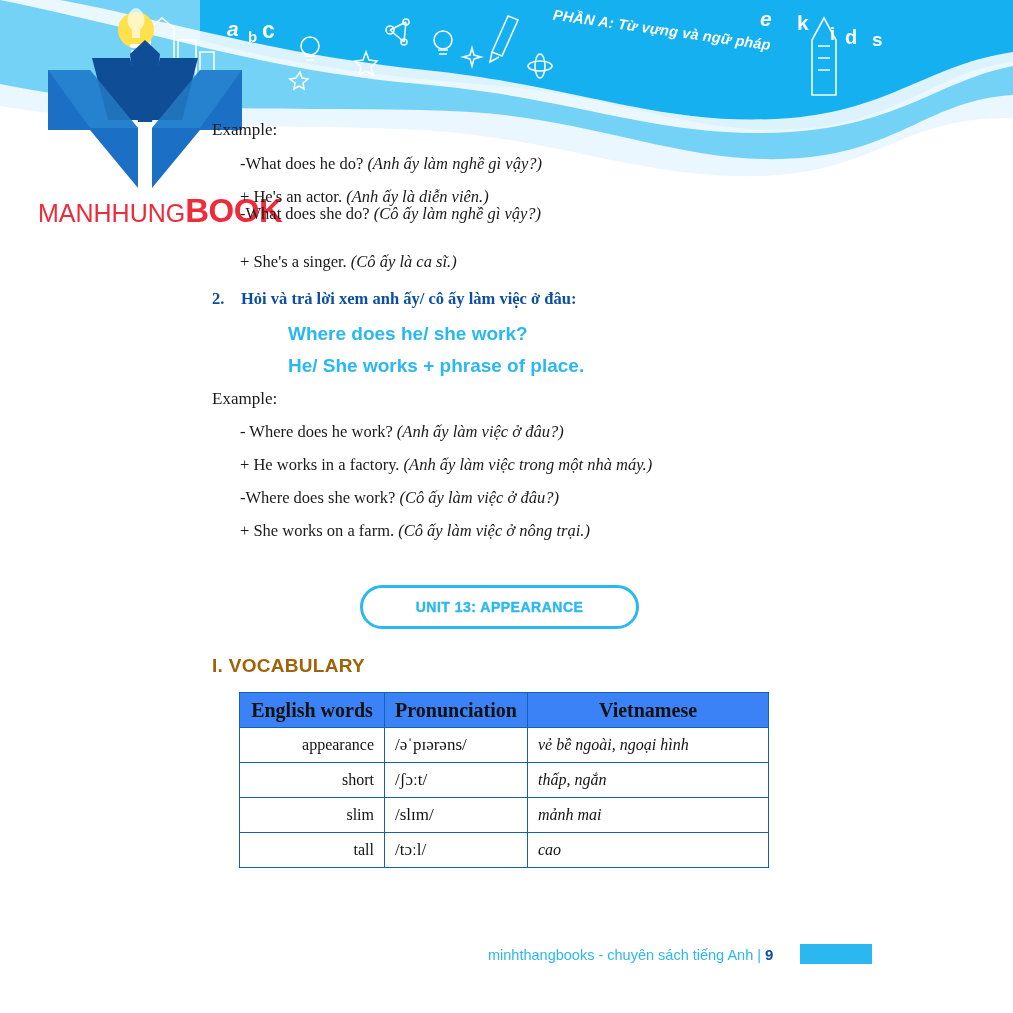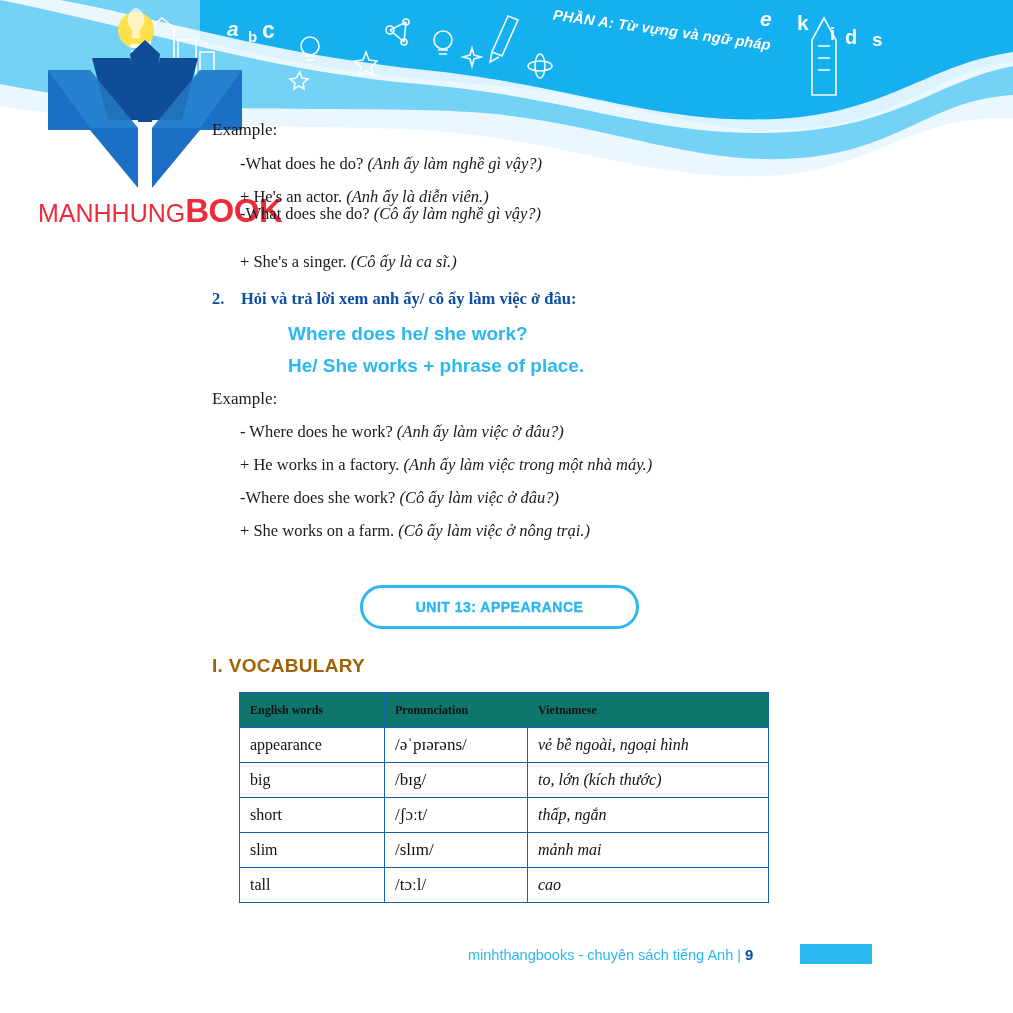--- a/index.html
+++ b/index.html
@@ -136,37 +136,37 @@
     table-layout: fixed;
   }
   .vocab-table th, .vocab-table td {
     border: 1.5px solid #1560b0;
     height: 35px;
     padding: 0 10px;
     font-size: 16px;
     color: #111;
   }
   .vocab-table thead th {
-    background: #0f766e;
-    text-align: left;
+    background: #3b82f6;
+    text-align: center;
     font-family: "Liberation Serif", serif;
     font-weight: bold;
-    font-size: 12px;
+    font-size: 20px;
   }
   .vocab-table col.c1 { width: 145px; }
   .vocab-table col.c2 { width: 143px; }
   .vocab-table col.c3 { width: 241px; }
-  .vocab-table td.word { text-align: left; }
+  .vocab-table td.word { text-align: right; }
   .vocab-table td.pron { text-align: left; font-size: 17px; }
   .vocab-table td.viet { text-align: left; font-style: italic; }
 
   
   .footer {
     position: absolute;
-    left: 468px;
+    left: 488px;
     top: 946px;
     color: #2bb8f0;
     font-family: "Liberation Sans", sans-serif;
     font-size: 14.5px;
     white-space: nowrap;
   }
   .footer .pg { color: #0b4ea2; font-weight: bold; font-size: 15px; }
   .footer-block {
     position: absolute;
     left: 800px;
@@ -305,25 +305,20 @@
         <th>Vietnamese</th>
       </tr>
     </thead>
     <tbody>
       <tr>
         <td class="word">appearance</td>
         <td class="pron">/əˈpɪərəns/</td>
         <td class="viet">vẻ bề ngoài, ngoại hình</td>
       </tr>
       <tr>
-        <td class="word">big</td>
-        <td class="pron">/bɪg/</td>
-        <td class="viet">to, lớn (kích thước)</td>
-      </tr>
-      <tr>
         <td class="word">short</td>
         <td class="pron">/ʃɔːt/</td>
         <td class="viet">thấp, ngắn</td>
       </tr>
       <tr>
         <td class="word">slim</td>
         <td class="pron">/slɪm/</td>
         <td class="viet">mảnh mai</td>
       </tr>
       <tr>

